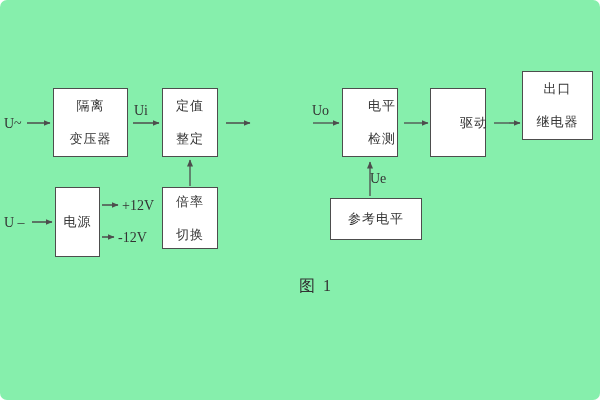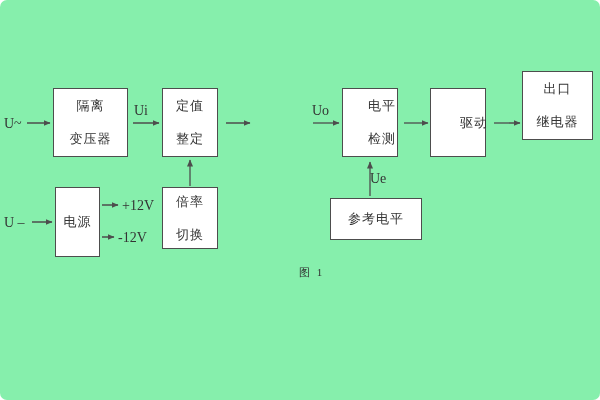--- a/index.html
+++ b/index.html
@@ -32,25 +32,26 @@
   }
   .sig {
     position: absolute;
     font-size: 14px;
     line-height: 15px;
     white-space: nowrap;
     color: #333333;
   }
   .caption {
     position: absolute;
-    font-size: 11px;
+    font-size: 16px;
     line-height: 15px;
     letter-spacing: 2px;
     color: #333333;
     white-space: nowrap;
+    margin-top: 13px;
   }
 </style>
 </head>
 <body>
 
 <div class="canvas">
 
   <svg class="wires" width="600" height="400" aria-hidden="true">
     <defs>
       <marker id="ah" markerWidth="9" markerHeight="8" refX="6.5" refY="3" orient="auto" markerUnits="userSpaceOnUse">

